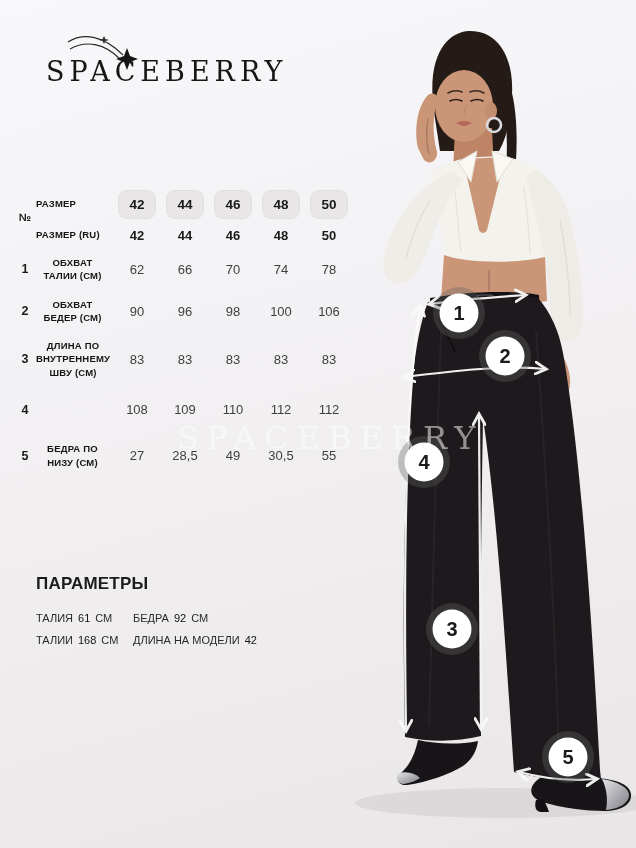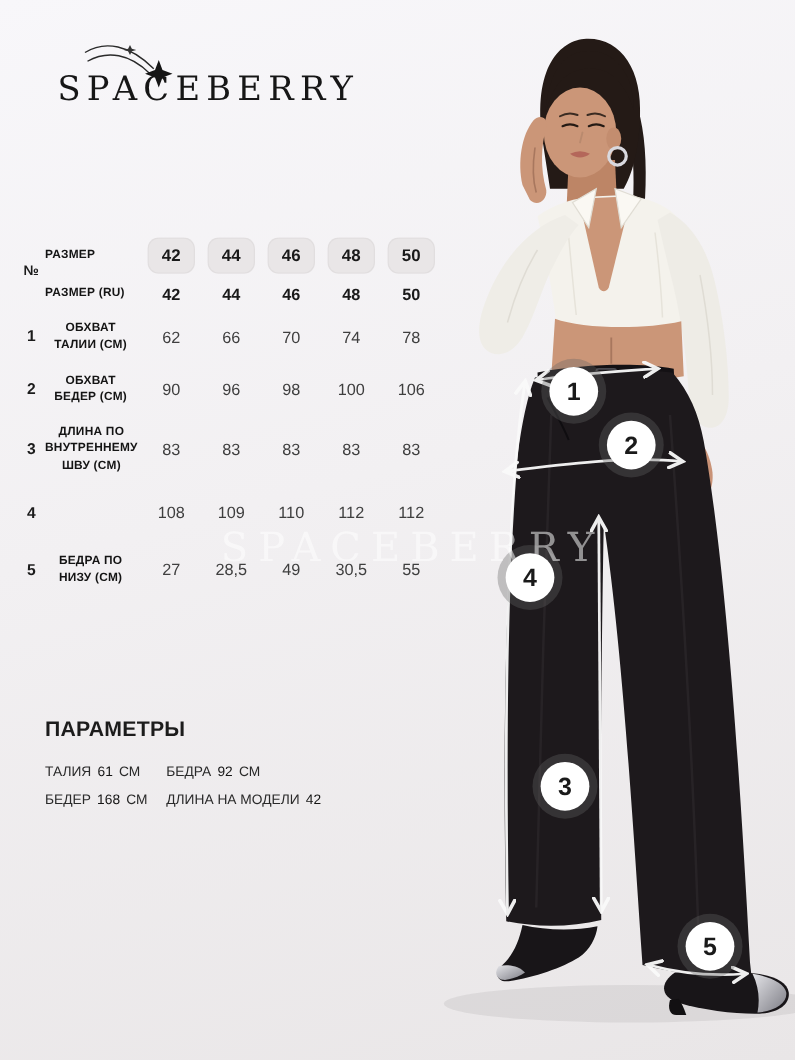--- a/index.html
+++ b/index.html
@@ -267,21 +267,21 @@
           <span>СМ</span>
         </span>
         <span class="p-cell">
           <span>БЕДРА</span>
           <span class="p-val">92</span>
           <span>СМ</span>
         </span>
       </div>
       <div class="p-row">
         <span class="p-cell first">
-          <span>БЕДЕР</span>
+          <span>ТАЛИИ</span>
           <span class="p-val">168</span>
           <span>СМ</span>
         </span>
         <span class="p-cell">
           <span>ДЛИНА НА МОДЕЛИ</span>
           <span class="p-val">42</span>
         </span>
       </div>
     </div>
   </div>

